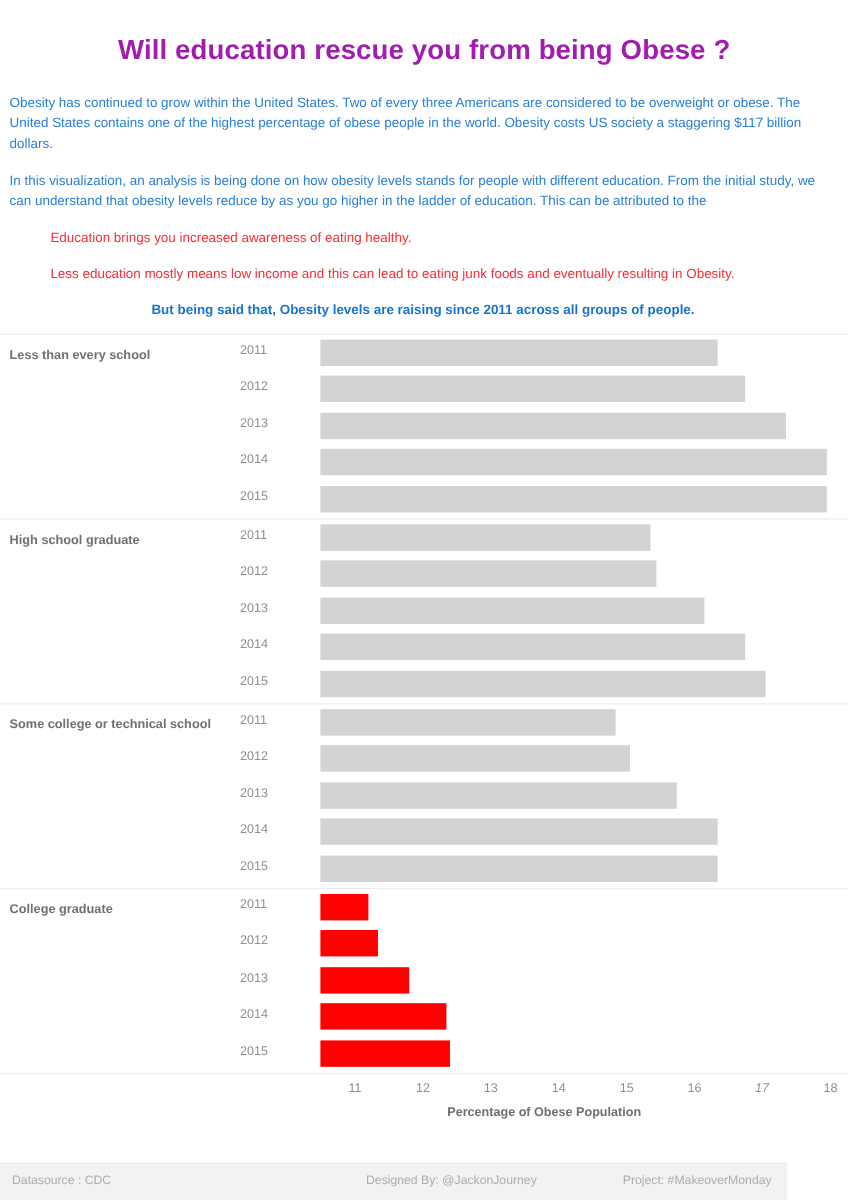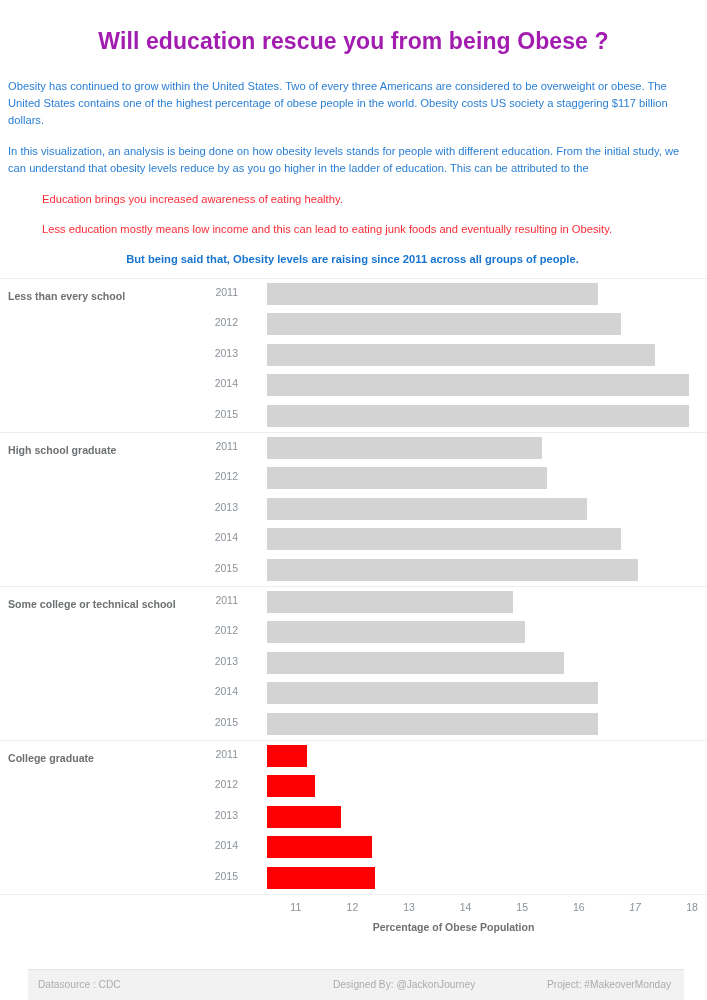--- a/index.html
+++ b/index.html
@@ -86,21 +86,21 @@
   }
   .row {
     position: relative;
     height: 30.6px;
   }
   .year {
     position: absolute;
     left: 200px;
     top: 7px;
     width: 38px;
-    text-align: right;
+    text-align: left;
     font-size: 10.5px;
     color: #8a9197;
   }
   .bar {
     position: absolute;
     left: 267px;
     top: 4px;
     height: 22px;
     background: #d3d3d3;
   }
@@ -130,21 +130,20 @@
 
   
   .footer {
     position: absolute;
     left: 0;
     bottom: 0;
     width: 656px;
     height: 30px;
     background: #f2f2f2;
     border-top: 1px solid #e6e6e6;
-    margin-left: 28px;
   }
   .footer-item {
     position: absolute;
     top: 9px;
     font-size: 10.2px;
     color: #a8adb1;
     white-space: nowrap;
   }
   .footer-left   { left: 10px; }
   .footer-center { left: 305px; }

